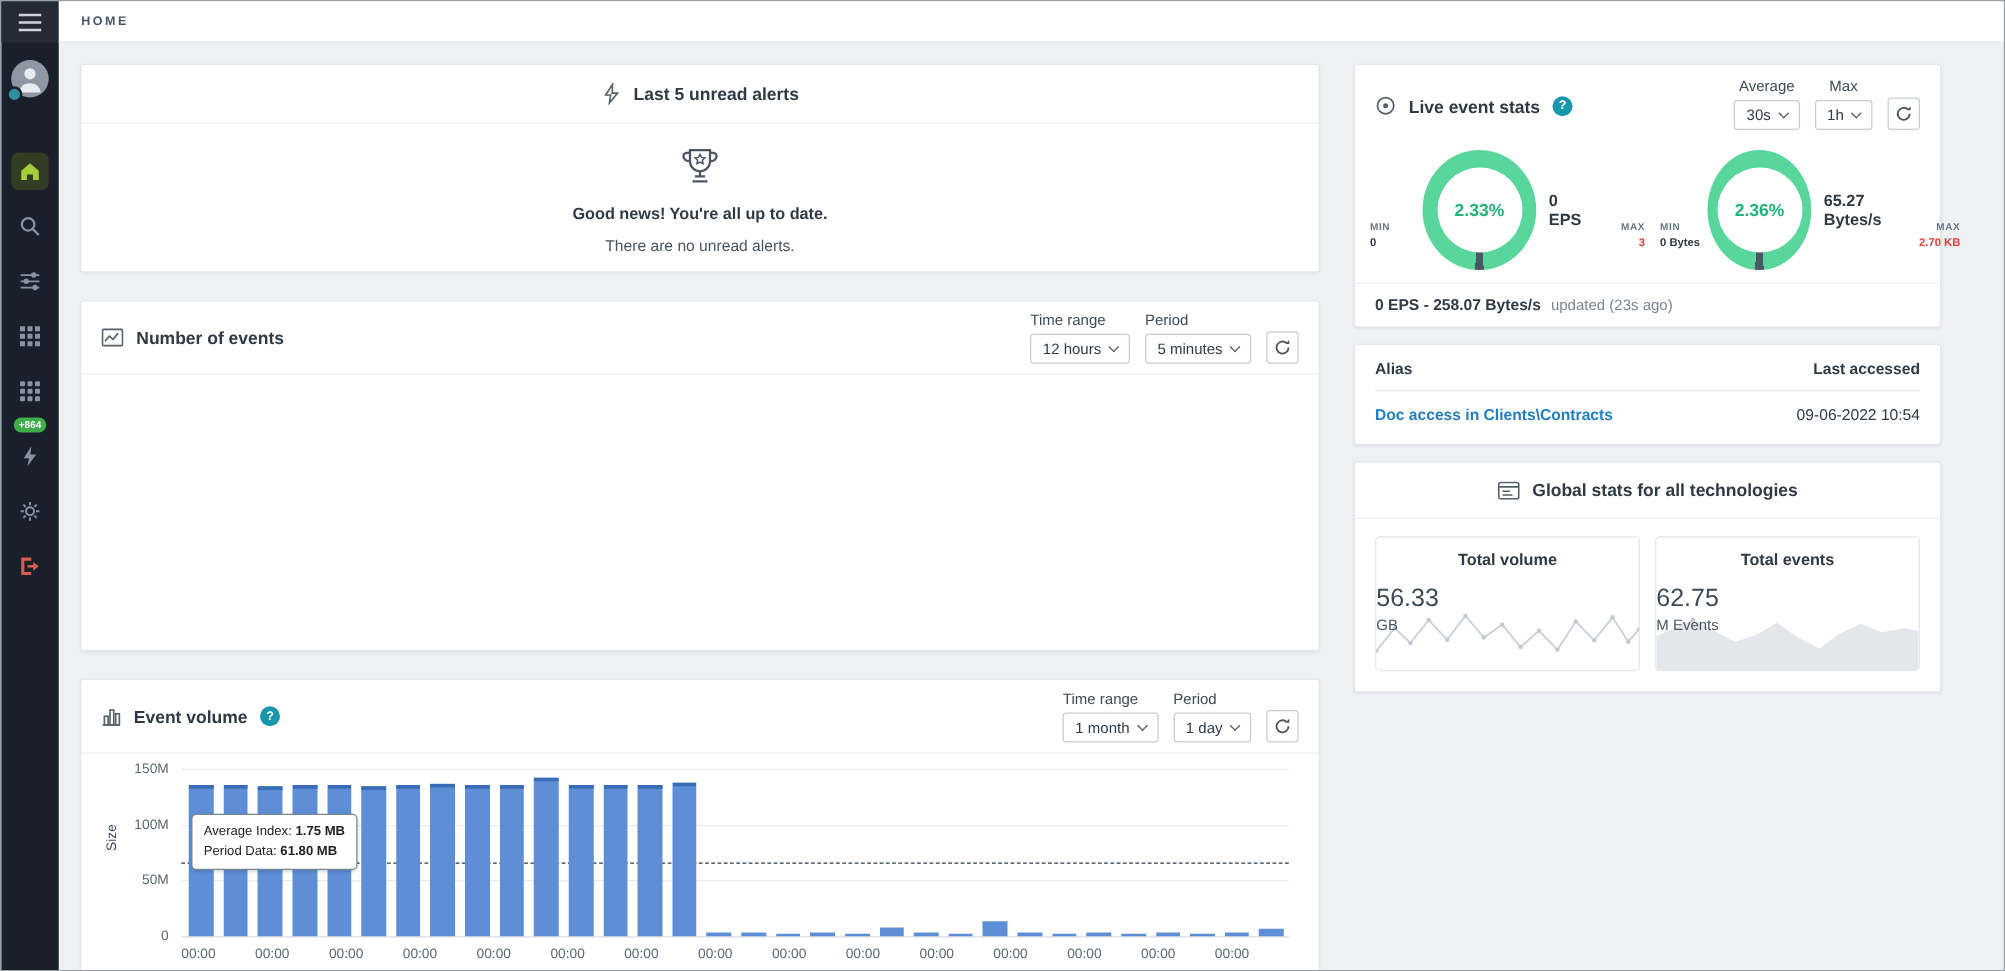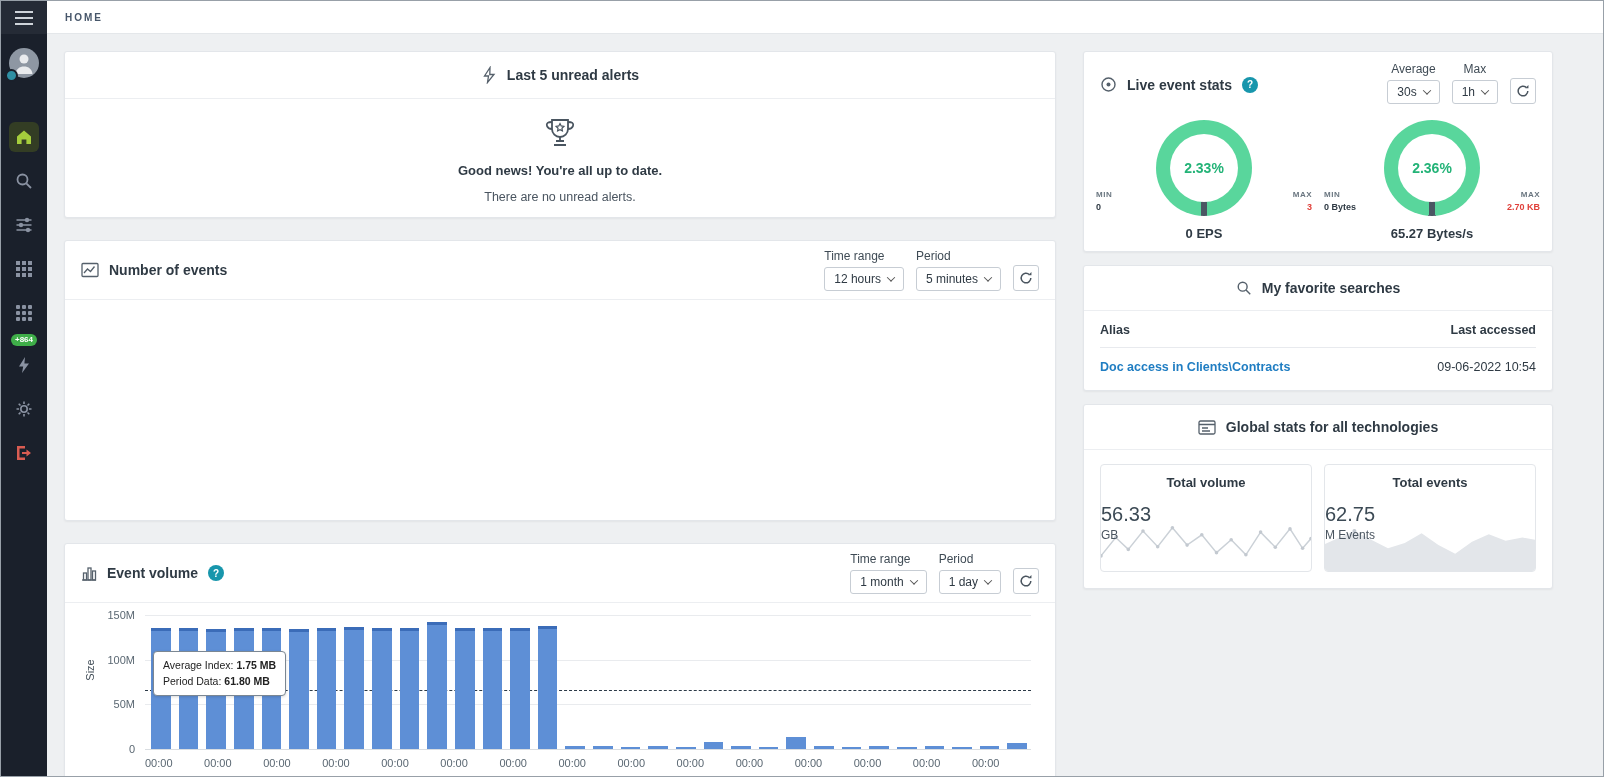--- a/index.html
+++ b/index.html
@@ -72,21 +72,21 @@
   
   .ls-hd { display:flex; justify-content:space-between; align-items:flex-start; padding:10px 16px 0; }
   .ls-title-row { display:flex; align-items:center; gap:10px; margin-top:14px; }
   .donuts { display:flex; padding:16px 6px 10px; }
   .dgroup { flex:1; display:flex; align-items:center; justify-content:space-between; padding:0 6px; }
   .mm { width:44px; margin-top:40px; }
   .mm .mm-label { font-size:8px; font-weight:bold; color:#6a7680; letter-spacing:.5px; }
   .mm .mm-val { font-size:9px; font-weight:bold; color:#2f3a44; margin-top:3px; }
   .mm.max { text-align:right; }
   .mm.max .mm-val { color:#e0403a; }
-  .dcol { display:flex; flex-direction:column; align-items:center; gap:10px; }
+  .dcol { display:flex; flex-direction:row; align-items:center; gap:10px; }
   .donut { width:96px; height:96px; border-radius:50%; position:relative; display:flex; align-items:center; justify-content:center; }
   .hole { position:absolute; width:68px; height:68px; border-radius:50%; background:#fff; }
   .pct { position:relative; z-index:2; font-size:14px; font-weight:bold; color:#23b377; }
   .dval { font-size:13px; font-weight:bold; color:#2f3a44; }
   .ls-footer { border-top:1px solid #eceef1; padding:10px 16px; display:flex; align-items:baseline; gap:8px; }
   .ls-strong { font-size:12.5px; font-weight:bold; color:#2f3a44; }
   .ls-muted { font-size:12px; color:#7a8691; }
 
   
   .ftable { padding:0 16px 4px; }
@@ -431,30 +431,27 @@
                 </div>
                 <span class="dval">65.27 Bytes/s</span>
               </div>
               <div class="mm max">
                 <div class="mm-label">MAX</div>
                 <div class="mm-val">2.70 KB</div>
               </div>
             </div>
           </div>
 
+          <div class="ls-footer">
+            <span class="ls-strong">0 EPS - 258.07 Bytes/s</span>
+            <span class="ls-muted">updated (23s ago)</span>
+          </div>
         </div>
 
         <div class="card">
-          <div class="card-hd">
-            <svg width="16" height="16" viewBox="0 0 18 18" fill="none" stroke="#55606b" stroke-width="1.6">
-              <circle cx="7.5" cy="7.5" r="5"></circle>
-                <path d="M11.3 11.3 16 16"></path>
-            </svg>
-            <span class="hd-title">My favorite searches</span>
-          </div>
           <div class="ftable">
             <div class="frow-hd">
               <span>Alias</span>
               <span>Last accessed</span>
             </div>
             <div class="frow">
               <a class="flink">Doc access in Clients\Contracts</a>
               <span class="fdate">09-06-2022 10:54</span>
             </div>
           </div>

